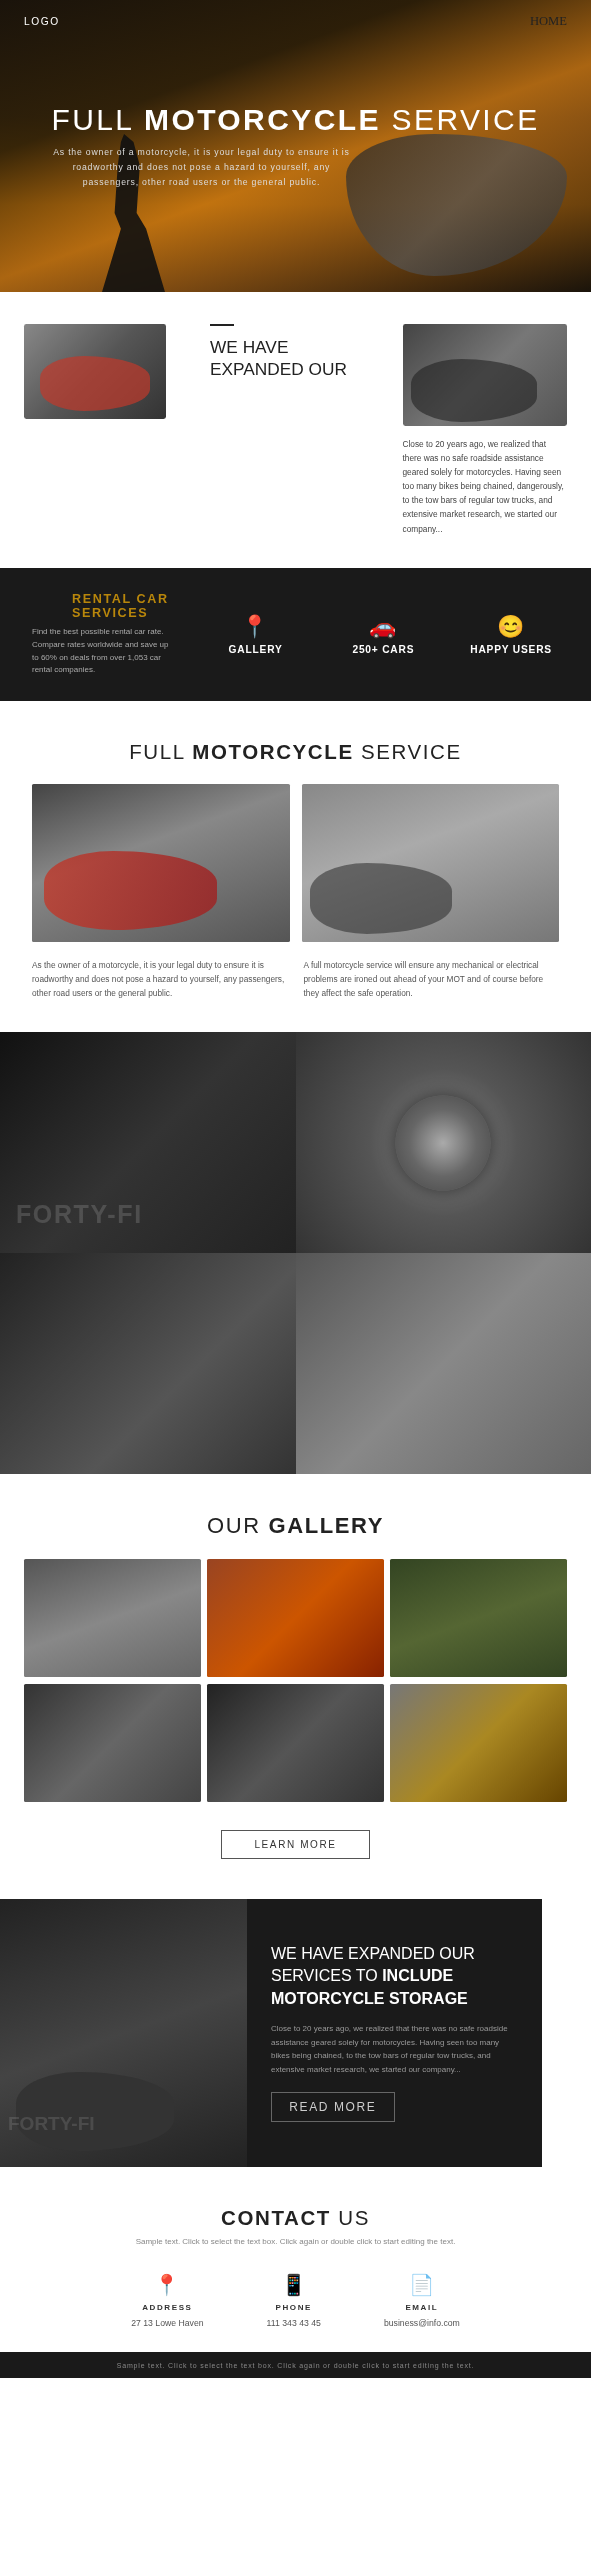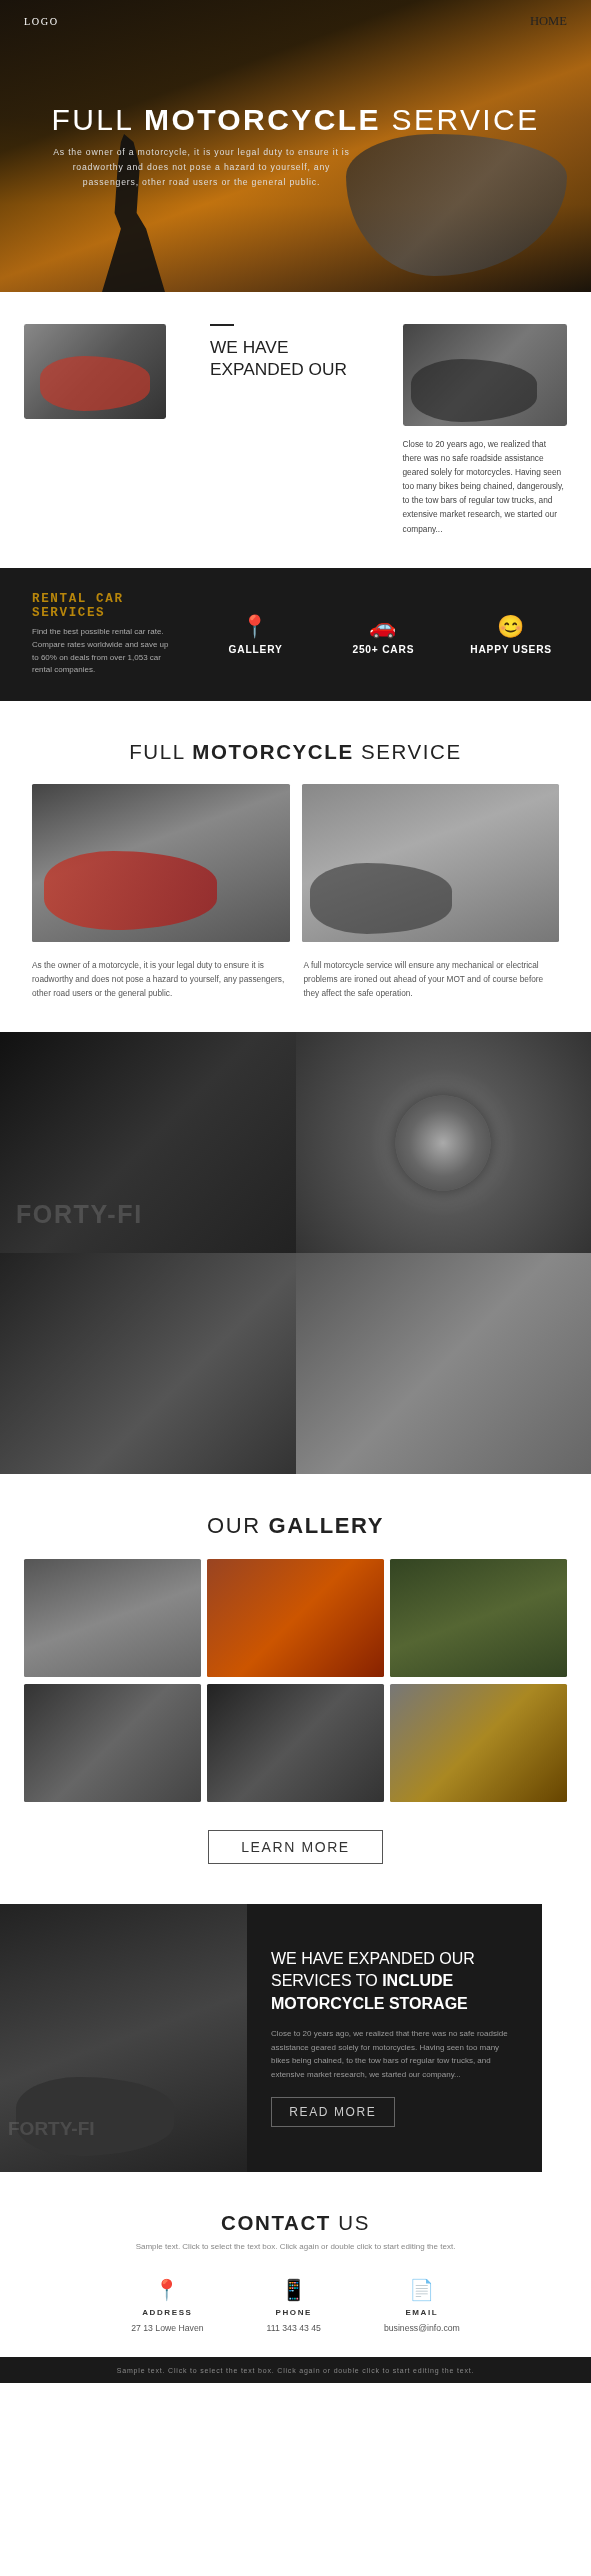--- a/index.html
+++ b/index.html
@@ -8,21 +8,21 @@
     
     nav {
       position: absolute;
       top: 0; left: 0; right: 0;
       display: flex;
       justify-content: space-between;
       align-items: center;
       padding: 14px 24px;
       z-index: 10;
     }
-    .nav-logo { color: #fff; font-size: 10.2px; letter-spacing: 1.6px; text-transform: uppercase; font-family: Liberation Serif, serif; }
+    .nav-logo { color: #fff; font-size: 10.2px; letter-spacing: 1.6px; text-transform: uppercase; font-family: Liberation Sans, sans-serif; }
 
     
     .hero {
       position: relative;
       width: 591px;
       height: 292px;
       background: linear-gradient(to bottom, #1a1a1a 0%, #3a3020 40%, #c8820a 70%, #1a1a1a 100%);
       display: flex;
       flex-direction: column;
       align-items: center;
@@ -164,24 +164,25 @@
       color: #fff;
       display: flex;
       align-items: center;
       padding: 24px 32px;
       gap: 32px;
       width: 591px;
     }
     .rental-text { flex: 1.5; }
     .rental-text h3 {
       font-size: 12.6px;
-      font-family: Liberation Mono, monospace;
+      font-family: Liberation Sans, sans-serif;
       text-transform: uppercase;
       letter-spacing: 1.6px;
       margin-bottom: 6.3px;
+      margin-left: 40px;
     }
     .rental-text h3 span { color: #b8860b; }
     .rental-text p { font-size: 8px; color: #aaa; line-height: 1.6; font-family: sans-serif; }
     .rental-stat {
       flex: 1;
       text-align: center;
       display: flex;
       flex-direction: column;
       align-items: center;
       gap: 4.7px;
@@ -341,21 +342,21 @@
     .gallery-cell-3 { background: linear-gradient(160deg, #334422 0%, #556633 50%, #334422 100%); }
     .gallery-cell-4 { background: linear-gradient(135deg, #333 0%, #666 50%, #444 100%); }
     .gallery-cell-5 { background: linear-gradient(135deg, #222 0%, #555 50%, #333 100%); }
     .gallery-cell-6 { background: linear-gradient(135deg, #777 0%, #aa8822 50%, #664400 100%); }
 
     .learn-more-btn {
       display: inline-block;
       margin: 12px auto 0;
       padding: 8px 32px;
       border: 0.8px solid #555;
-      font-size: 14px;
+      font-size: 10px;
       font-family: sans-serif;
       letter-spacing: 1.6px;
       text-transform: uppercase;
       cursor: pointer;
       background: #fff;
       color: #333;
     }
 
     
     .dark-section {

